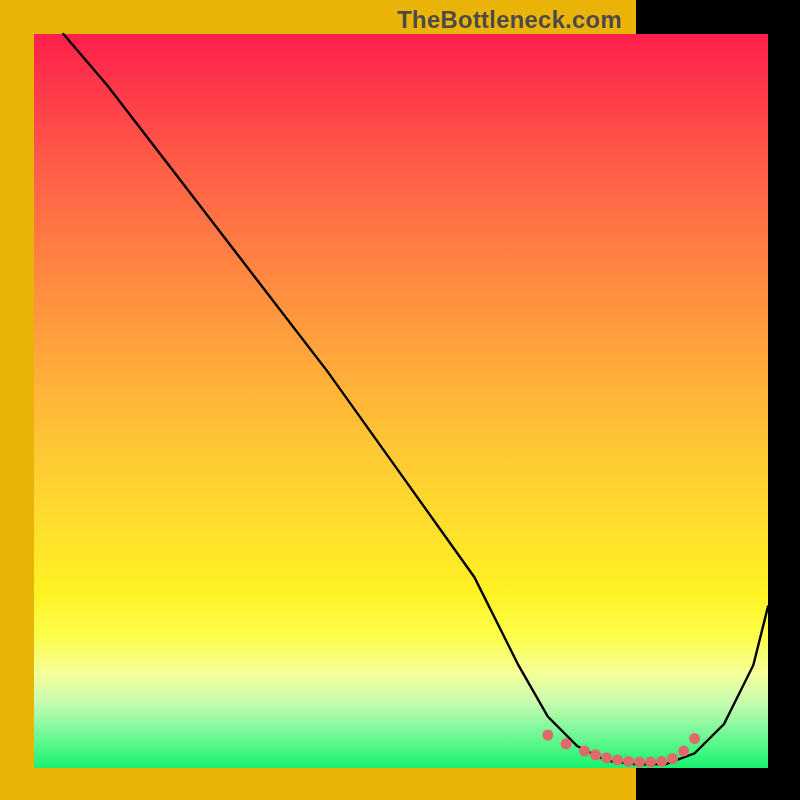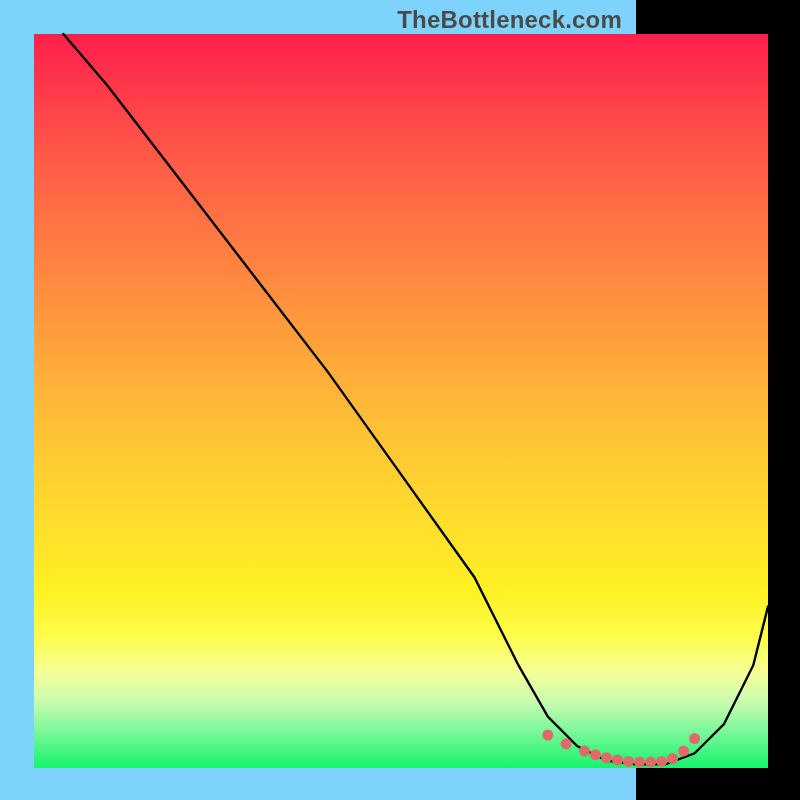--- a/index.html
+++ b/index.html
@@ -1,21 +1,21 @@
 <!DOCTYPE html>
 <html><head>
 <meta charset="utf-8">
 <style>
   * { margin: 0; padding: 0; box-sizing: border-box; }
   html, body { width: 800px; height: 800px; background: #000; overflow: hidden; }
   .frame {
     position: relative;
     width: 636px;
     height: 800px;
-    background: #7dd3fc;
+    background: #eab308;
   }
   .watermark {
     position: absolute;
     top: 6px;
     right: 14px;
     color: #4a4a4a;
     font-family: Arial, Helvetica, sans-serif;
     font-size: 24px;
     font-weight: bold;
     letter-spacing: 0.2px;

